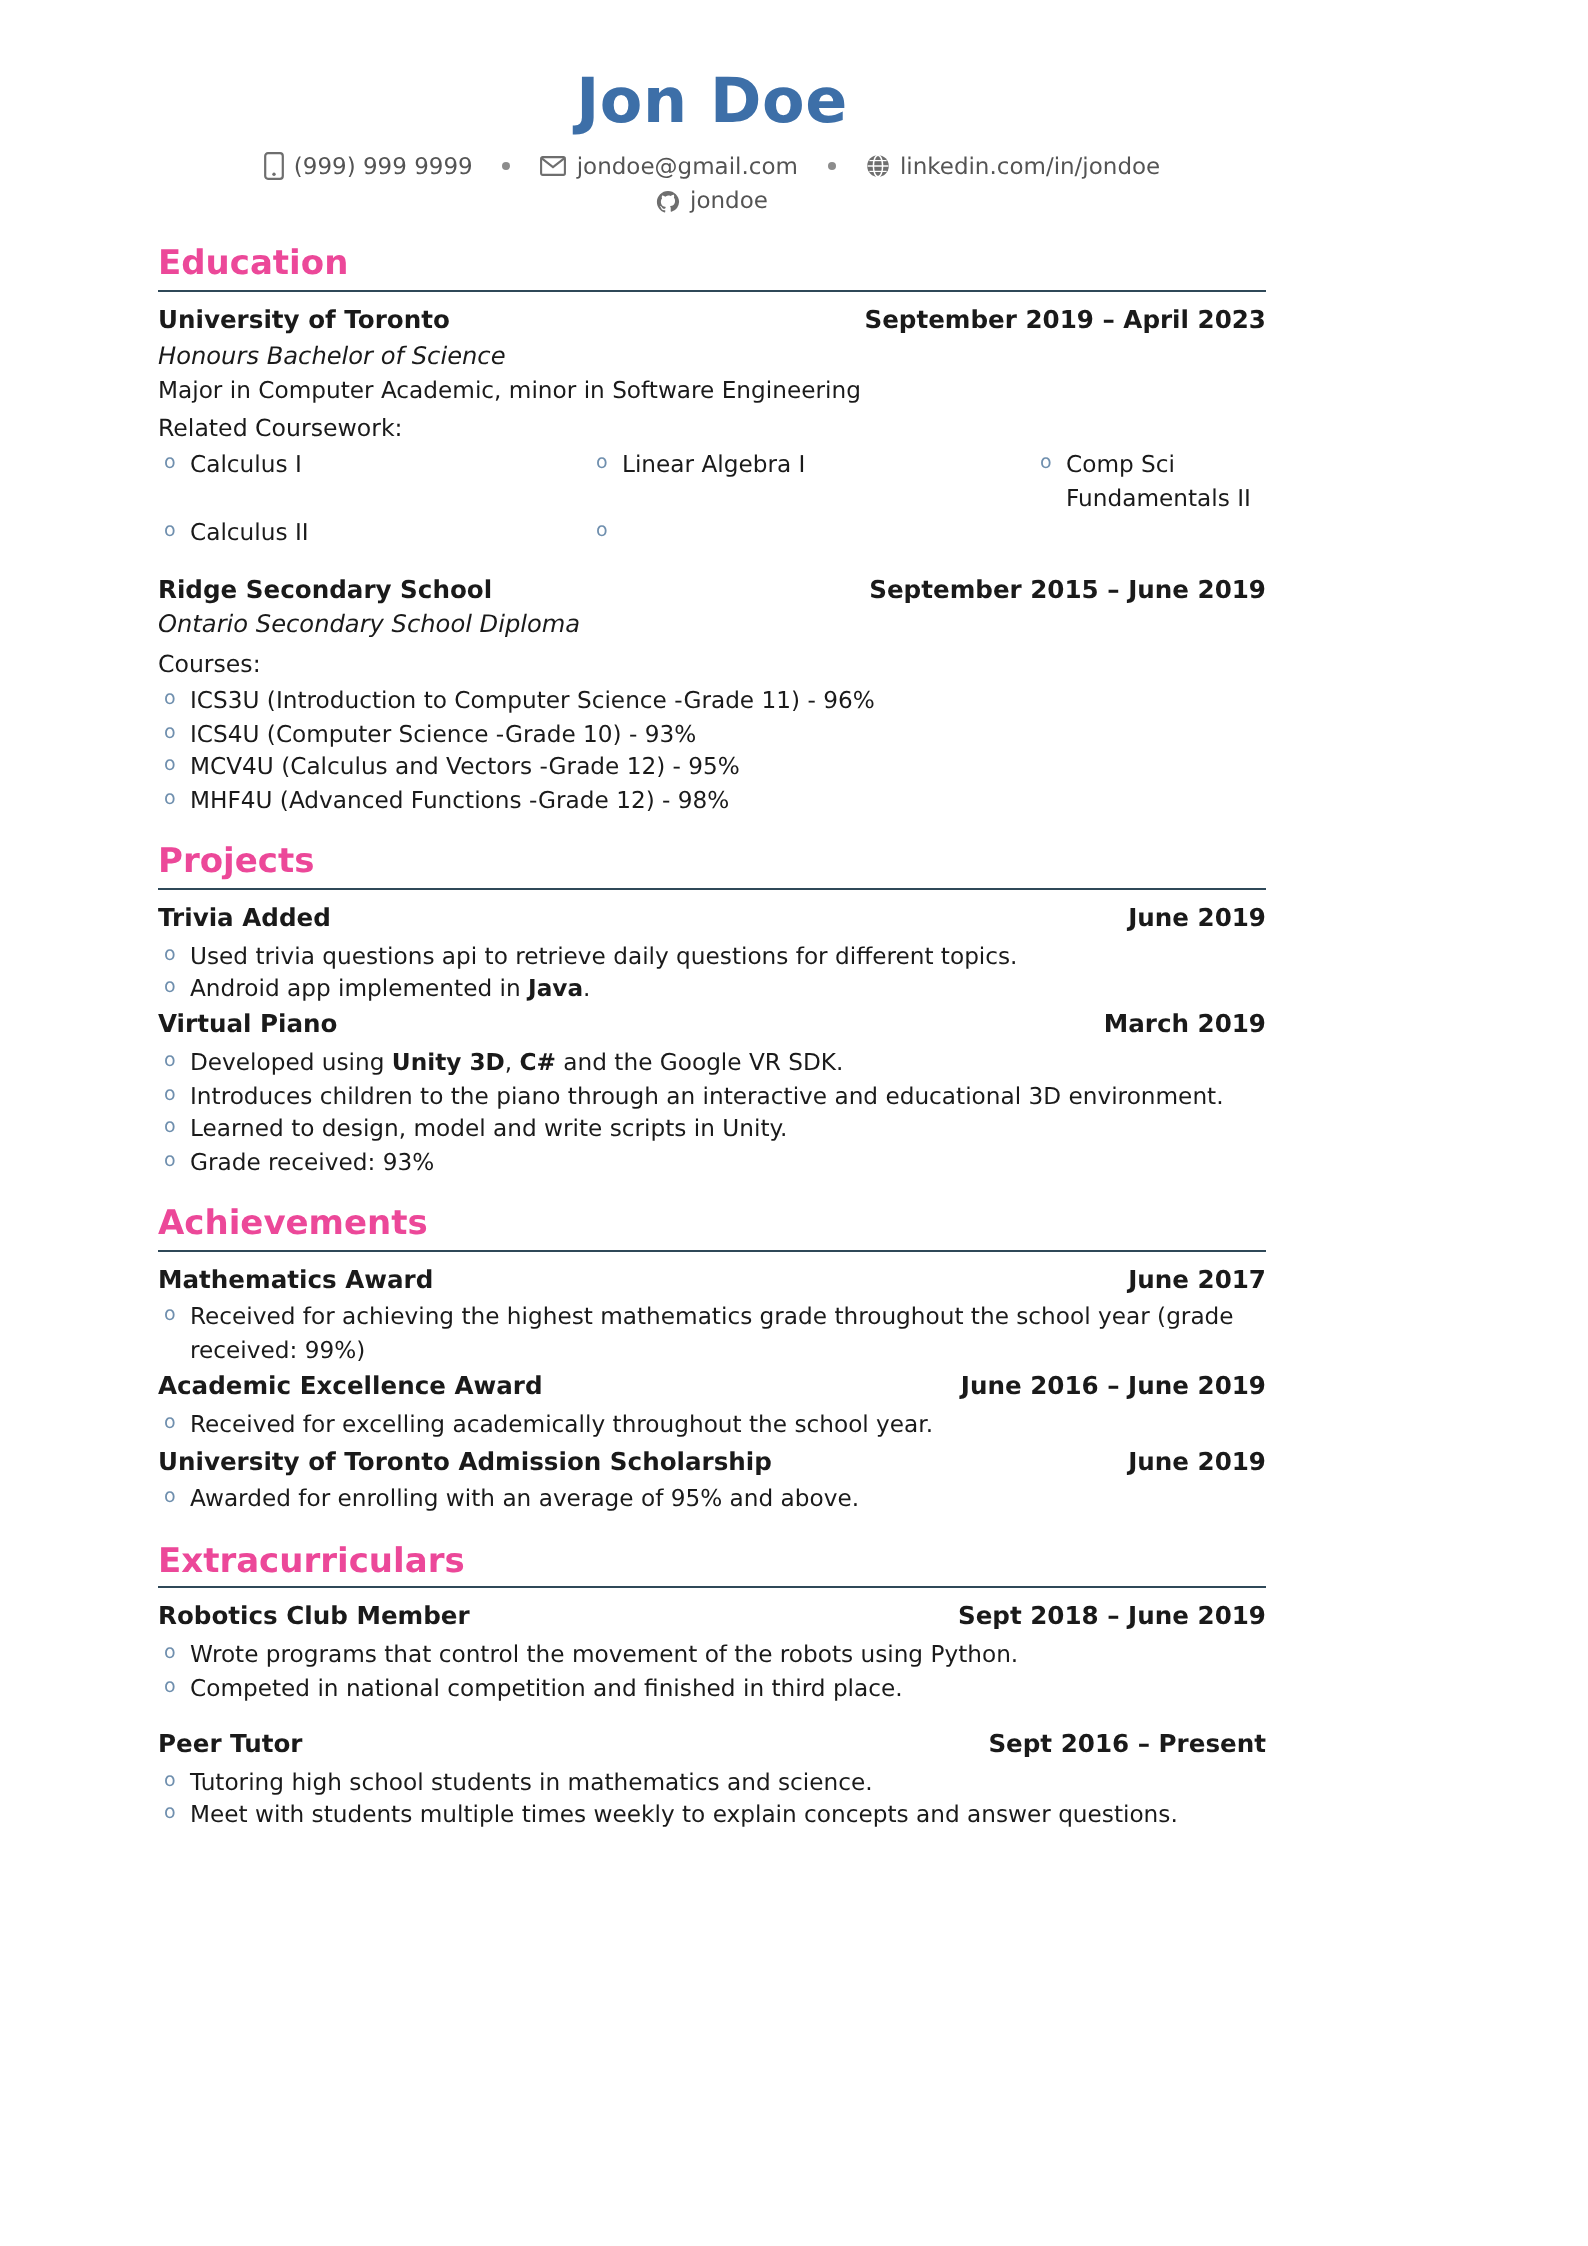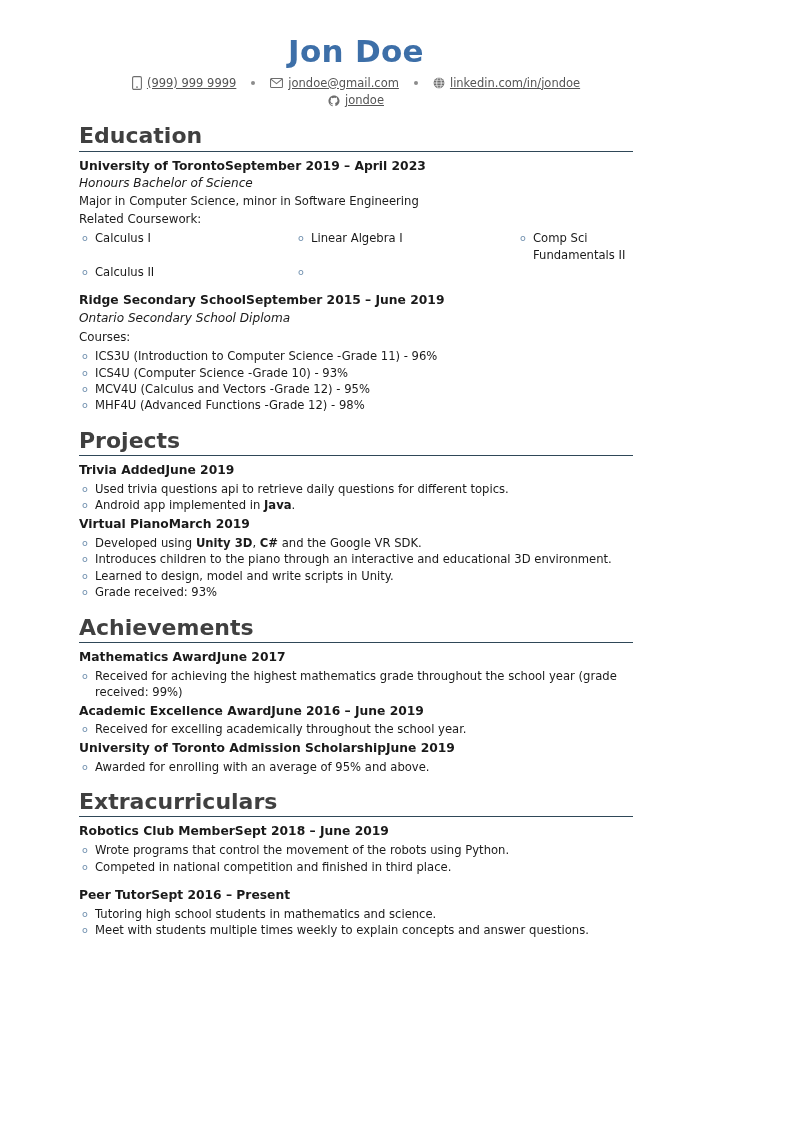--- a/index.html
+++ b/index.html
@@ -41,52 +41,53 @@
     font-size: 11.5px;
     color: #545454;
     line-height: 1.5;
   }
   .contact-item {
     display: inline-flex;
     align-items: center;
     gap: 5px;
     white-space: nowrap;
   }
-  .contact-item .ci-text { color: #545454; text-decoration: underline; }
+  .contact-item .ci-text { color: #545454; }
   .sep-dot {
     display: inline-block;
     width: 4px;
     height: 4px;
     border-radius: 50%;
     background: #8c8c8c;
     margin: 0 15px;
     flex: none;
   }
   .ico { display: inline-block; line-height: 0; flex: none; }
   .ico svg { display: block; }
 
   
   .section { margin-top: 14px; }
   .section-title {
-    color: #404040;
-    font-size: 22px;
+    color: #ec4899;
+    font-size: 17px;
     font-weight: bold;
     line-height: 1.15;
     margin: 0 0 2px 0;
   }
   .rule {
     height: 0;
     border-top: 1.4px solid #2f4858;
     margin: 0 0 6px 0;
   }
 
   
   .entry { margin-bottom: 2px; }
   .entry-head {
     display: flex;
+    justify-content: space-between;
     align-items: baseline;
     font-size: 12.3px;
     font-weight: bold;
     line-height: 1.45;
   }
   .entry-title { font-weight: bold; }
   .entry-date { font-weight: bold; white-space: nowrap; }
   .entry-sub {
     font-style: italic;
     font-size: 12.1px;
@@ -218,21 +219,21 @@
   <div class="section">
     <div class="section-title">Education</div>
     <div class="rule"></div>
 
     <div class="entry">
       <div class="entry-head">
         <span class="entry-title">University of Toronto</span>
         <span class="entry-date">September 2019 – April 2023</span>
       </div>
       <div class="entry-sub">Honours Bachelor of Science</div>
-      <div class="entry-desc">Major in Computer Science, minor in Software Engineering</div>
+      <div class="entry-desc">Major in Computer Academic, minor in Software Engineering</div>
       <div class="entry-label">Related Coursework:</div>
       <div class="course-grid">
         <div class="cell">Calculus I</div>
         <div class="cell">Linear Algebra I</div>
         <div class="cell">Comp Sci Fundamentals II</div>
         <div class="cell">Calculus II</div>
         <div class="cell"></div>
       </div>
     </div>
 

